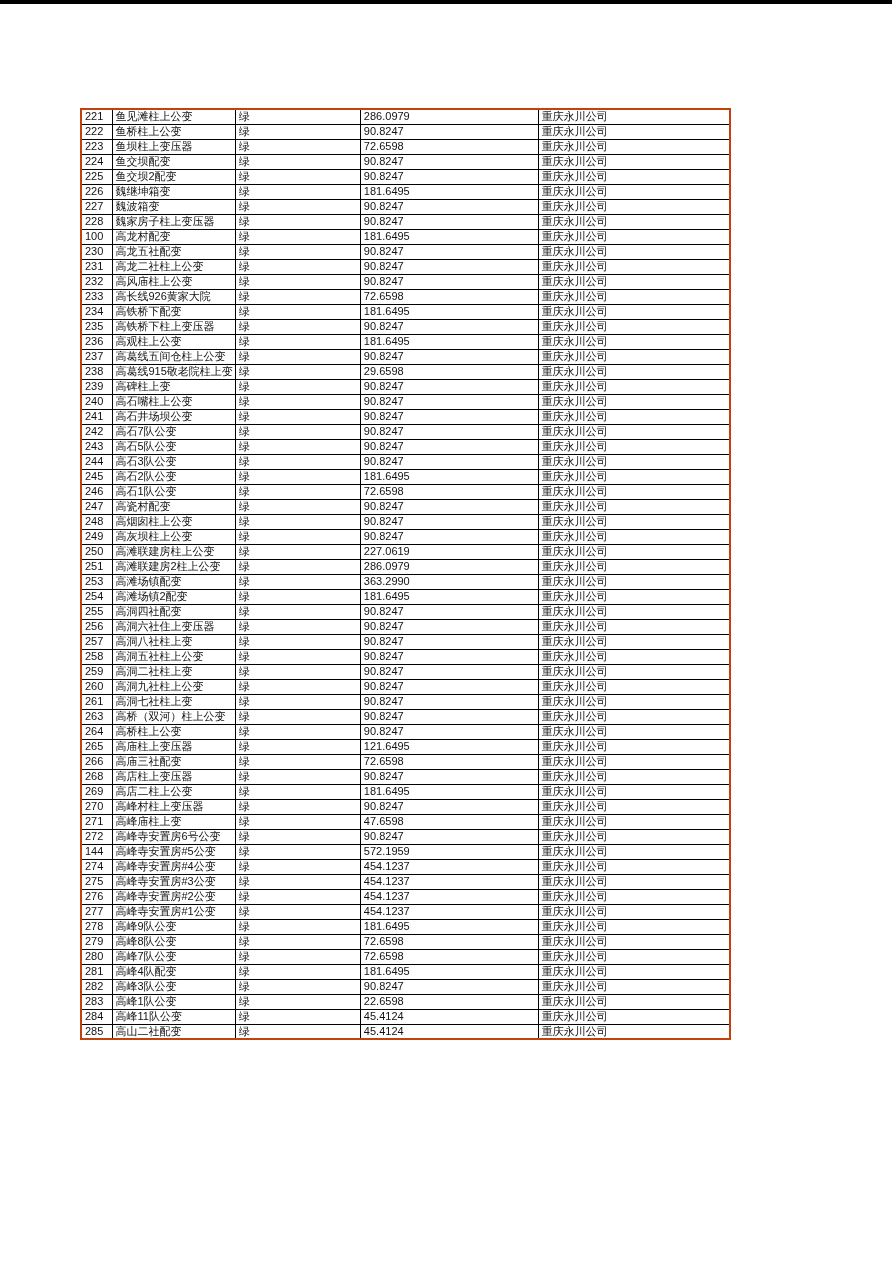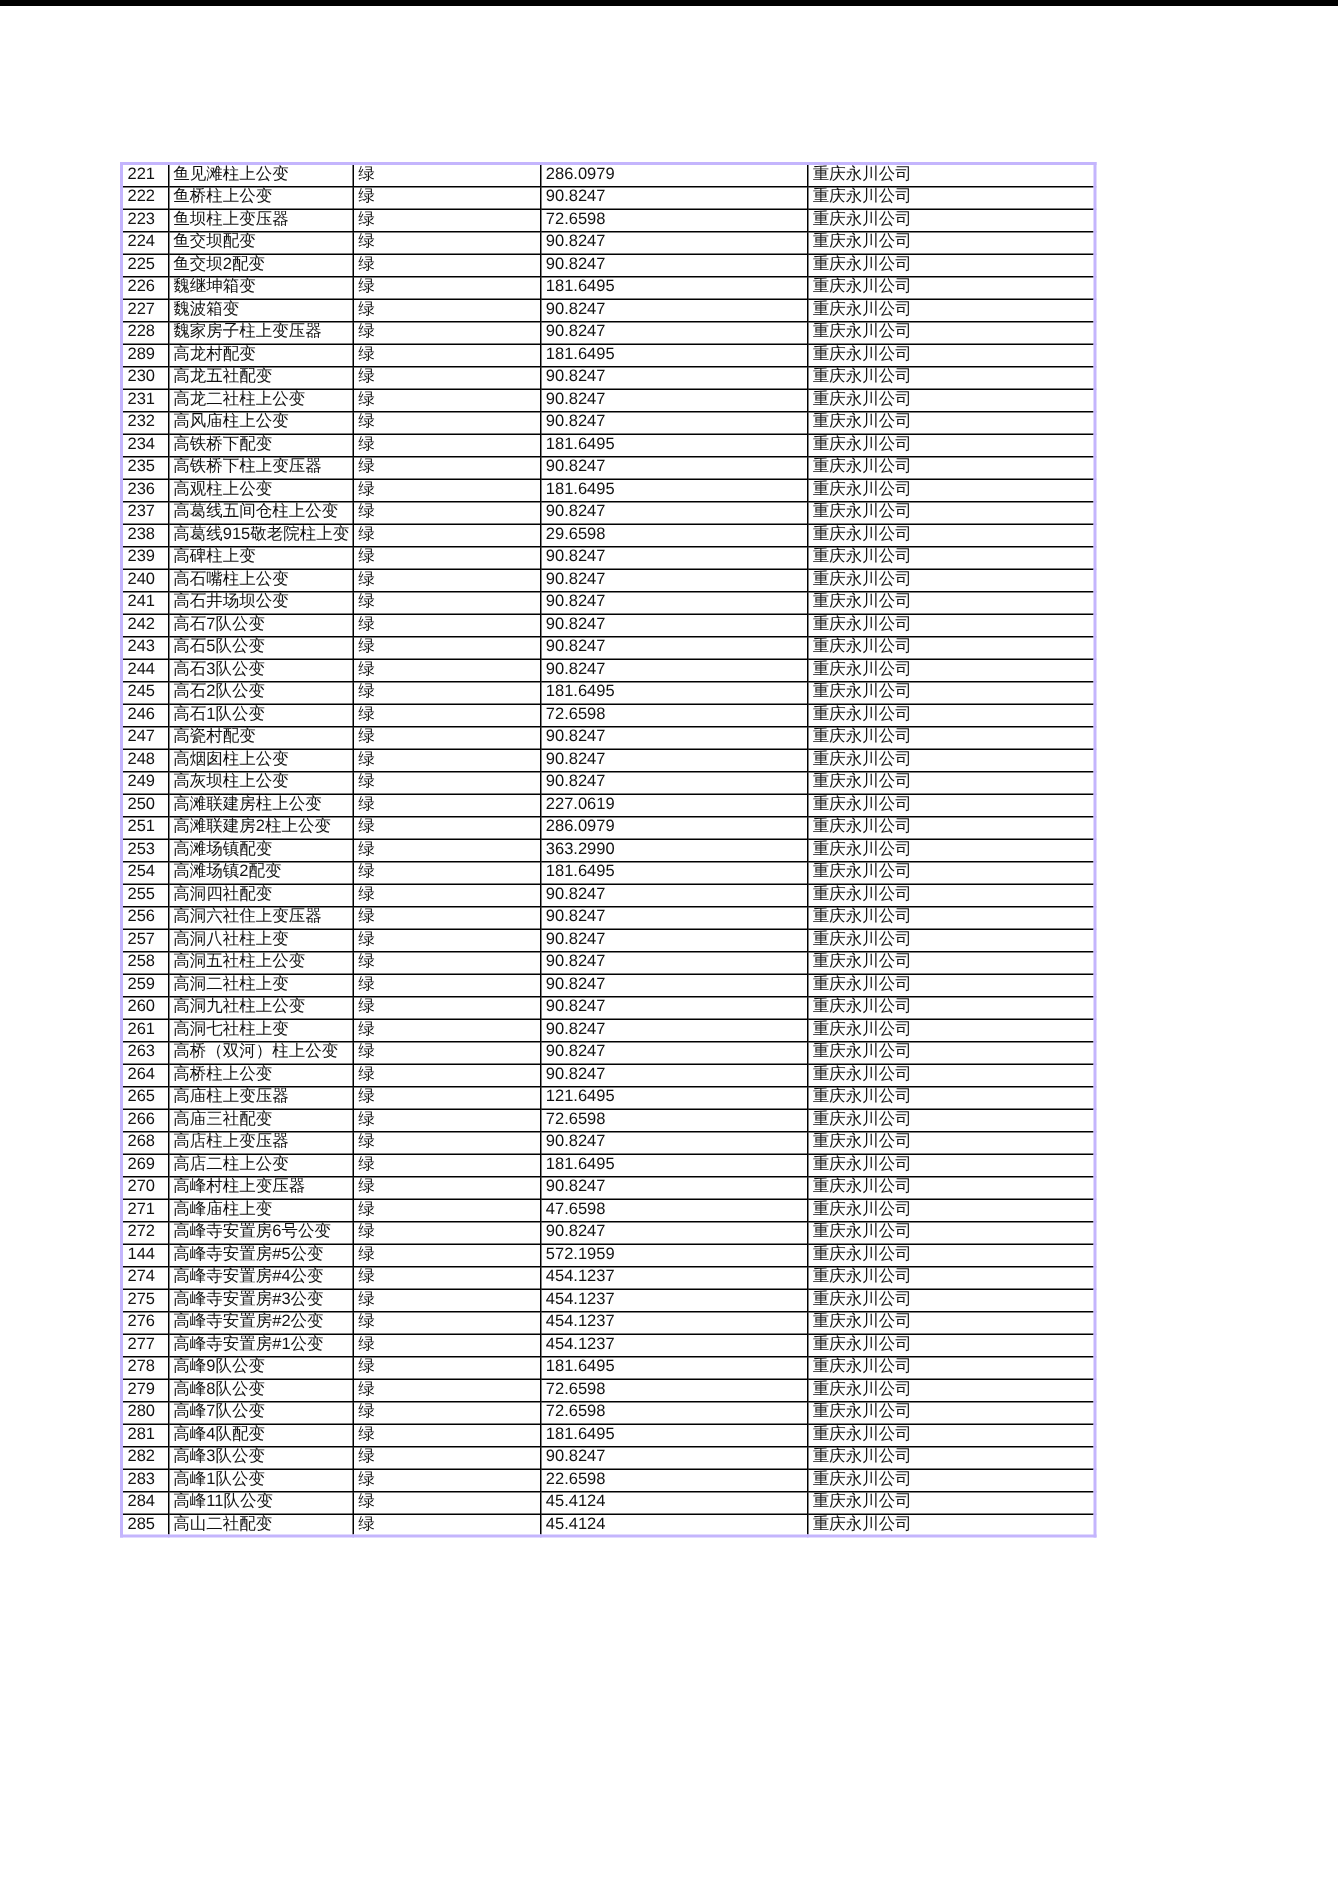--- a/index.html
+++ b/index.html
@@ -17,21 +17,21 @@
     background: #000000;
   }
   .table-wrap {
     position: absolute;
     top: 108px;
     left: 80px;
   }
   table.data-table {
     border-collapse: collapse;
     table-layout: fixed;
-    border: 2px solid #c4b5fd;
+    border: 2px solid #c2410c;
   }
   table.data-table td {
     border: 1px solid #000000;
     height: 15px;
     font-size: 11px;
     line-height: 13px;
     padding: 0 2px 0 3px;
     white-space: nowrap;
     overflow: hidden;
     vertical-align: middle;
@@ -106,21 +106,21 @@
           <td class="col-company">重庆永川公司</td>
         </tr>
         <tr>
           <td class="col-num">228</td>
           <td class="col-name">魏家房子柱上变压器</td>
           <td class="col-color">绿</td>
           <td class="col-value">90.8247</td>
           <td class="col-company">重庆永川公司</td>
         </tr>
         <tr>
-          <td class="col-num">289</td>
+          <td class="col-num">100</td>
           <td class="col-name">高龙村配变</td>
           <td class="col-color">绿</td>
           <td class="col-value">181.6495</td>
           <td class="col-company">重庆永川公司</td>
         </tr>
         <tr>
           <td class="col-num">230</td>
           <td class="col-name">高龙五社配变</td>
           <td class="col-color">绿</td>
           <td class="col-value">90.8247</td>
@@ -131,20 +131,27 @@
           <td class="col-name">高龙二社柱上公变</td>
           <td class="col-color">绿</td>
           <td class="col-value">90.8247</td>
           <td class="col-company">重庆永川公司</td>
         </tr>
         <tr>
           <td class="col-num">232</td>
           <td class="col-name">高风庙柱上公变</td>
           <td class="col-color">绿</td>
           <td class="col-value">90.8247</td>
+          <td class="col-company">重庆永川公司</td>
+        </tr>
+        <tr>
+          <td class="col-num">233</td>
+          <td class="col-name">高长线926黄家大院</td>
+          <td class="col-color">绿</td>
+          <td class="col-value">72.6598</td>
           <td class="col-company">重庆永川公司</td>
         </tr>
         <tr>
           <td class="col-num">234</td>
           <td class="col-name">高铁桥下配变</td>
           <td class="col-color">绿</td>
           <td class="col-value">181.6495</td>
           <td class="col-company">重庆永川公司</td>
         </tr>
         <tr>

